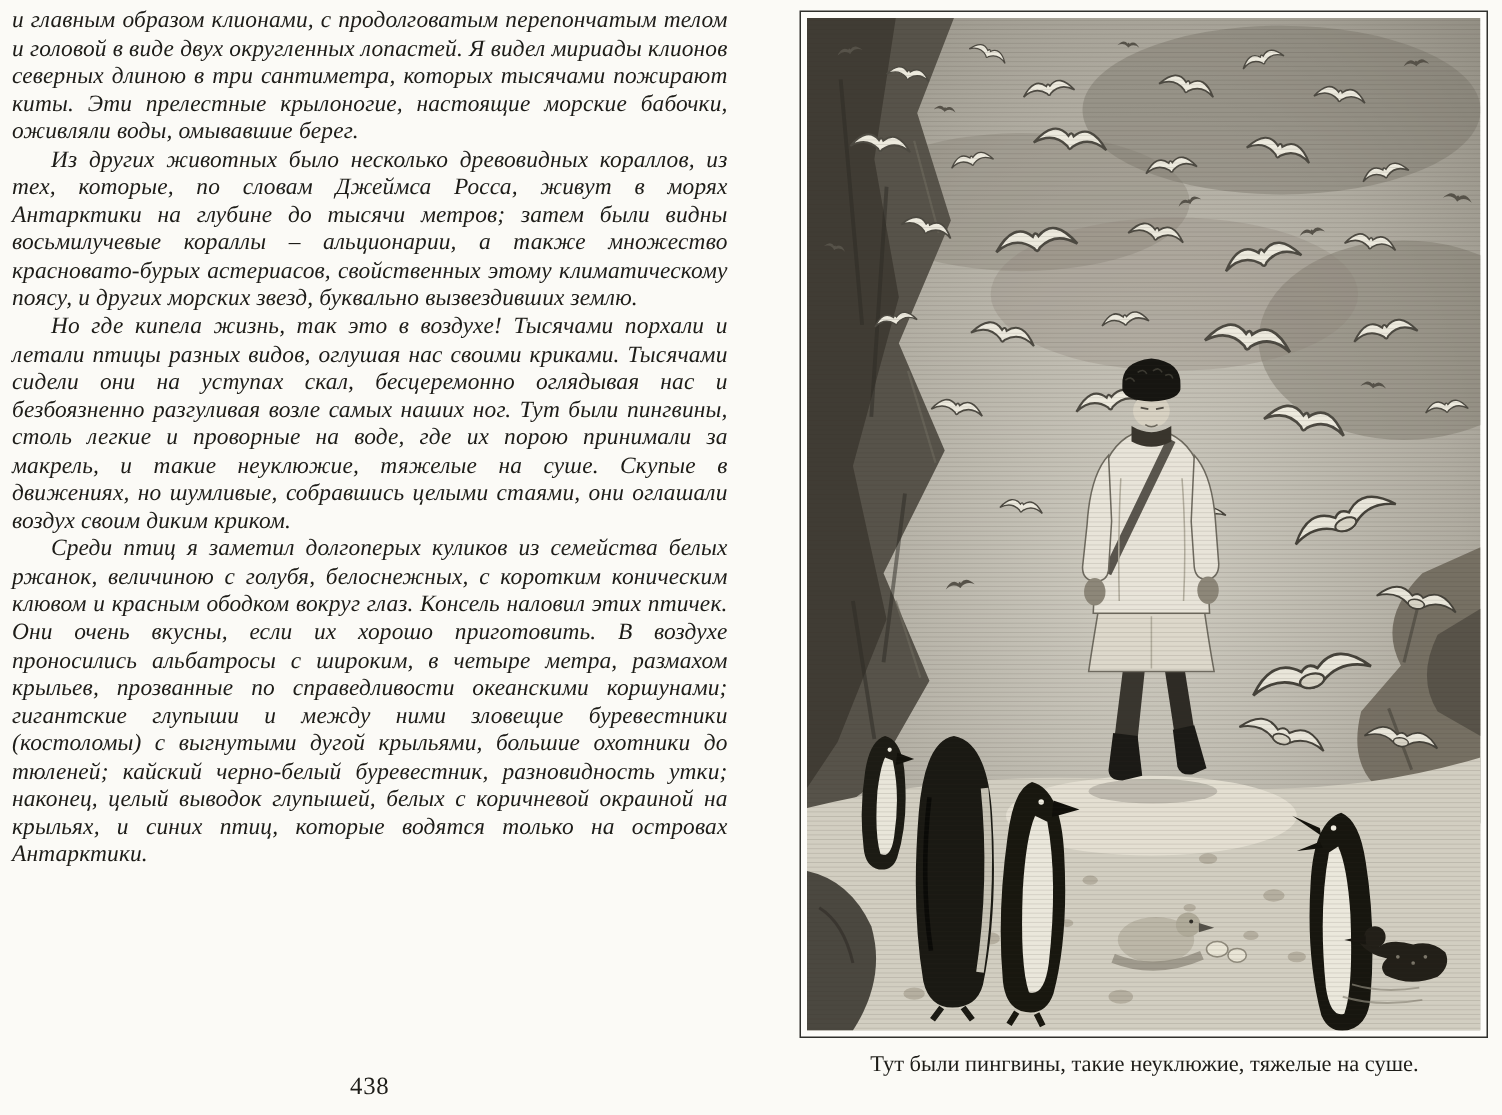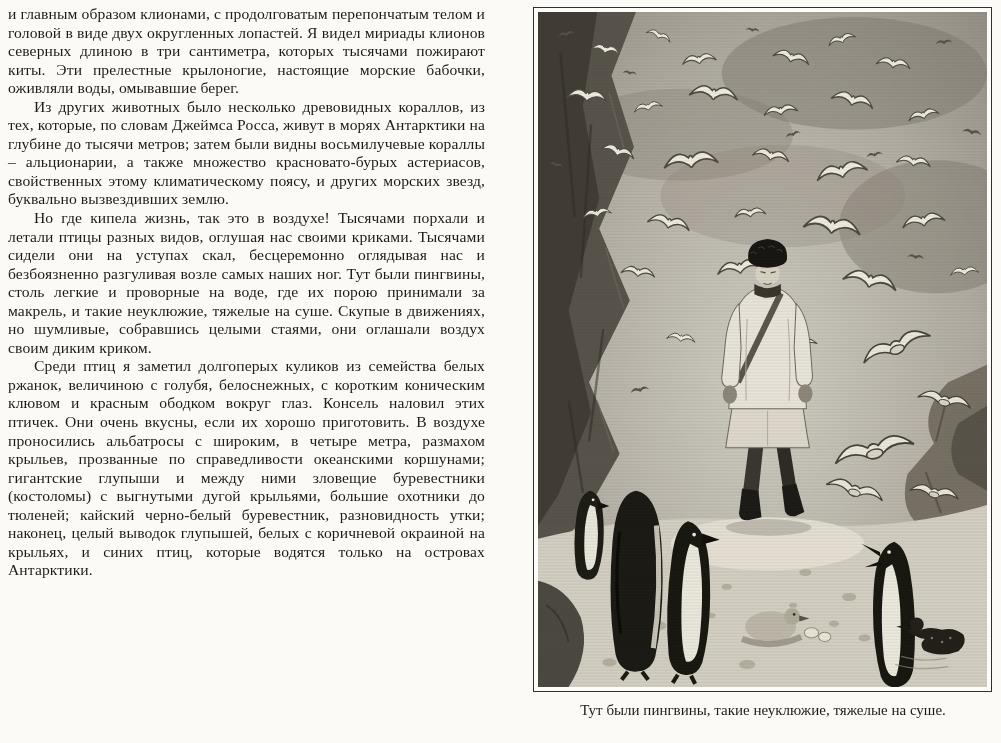--- a/index.html
+++ b/index.html
@@ -5,21 +5,21 @@
   html,body{margin:0;padding:0;}
   body{
     width:1001px;height:743px;overflow:hidden;position:relative;
     background:#fbfaf6;color:#1d1c18;
     font-family:"Liberation Serif","DejaVu Serif",serif;
   }
   .spread{position:absolute;inset:0;}
   .text-col{
     position:absolute;left:8px;top:5px;width:477px;
     font-size:15.6px;line-height:18.55px;text-align:justify;
-    hyphens:auto;-webkit-hyphens:auto;letter-spacing:0.1px;
+    hyphens:auto;-webkit-hyphens:auto;letter-spacing:0.1px;font-style:italic;
   }
   .text-col p{margin:0;text-indent:26px;}
   .text-col p.first{text-indent:0;}
   .page-number{
     position:absolute;left:8px;top:714px;width:477px;
     text-align:center;font-size:16.5px;letter-spacing:0.5px;
   }
   .illustration-frame{
     position:absolute;left:533px;top:7px;width:459px;height:685px;
     border:1.2px solid #30302c;background:#fdfcf9;padding:4px;box-sizing:border-box;
@@ -34,20 +34,21 @@
 <body>
 
 <div class="spread">
 
   <div class="text-col">
     <p class="first">и главным образом клионами, с продолговатым перепончатым телом и головой в виде двух округленных лопастей. Я видел мириады клионов северных длиною в три сантиметра, которых тысячами пожирают киты. Эти прелестные крылоногие, настоящие морские бабочки, оживляли воды, омывавшие берег.</p>
     <p>Из других животных было несколько древовидных кораллов, из тех, которые, по словам Джеймса Росса, живут в морях Антарктики на глубине до тысячи метров; затем были видны восьмилучевые кораллы – альционарии, а также множество красновато-бурых астериасов, свойственных этому климатическому поясу, и других морских звезд, буквально вызвездивших землю.</p>
     <p>Но где кипела жизнь, так это в воздухе! Тысячами порхали и летали птицы разных видов, оглушая нас своими криками. Тысячами сидели они на уступах скал, бесцеремонно оглядывая нас и безбоязненно разгуливая возле самых наших ног. Тут были пингвины, столь легкие и проворные на воде, где их порою принимали за макрель, и такие неуклюжие, тяжелые на суше. Скупые в движениях, но шумливые, собравшись целыми стаями, они оглашали воздух своим диким криком.</p>
     <p>Среди птиц я заметил долгоперых куликов из семейства белых ржанок, величиною с голубя, белоснежных, с коротким коническим клювом и красным ободком вокруг глаз. Консель наловил этих птичек. Они очень вкусны, если их хорошо приготовить. В воздухе проносились альбатросы с широким, в четыре метра, размахом крыльев, прозванные по справедливости океанскими коршунами; гигантские глупыши и между ними зловещие буревестники (костоломы) с выгнутыми дугой крыльями, большие охотники до тюленей; кайский черно-белый буревестник, разновидность утки; наконец, целый выводок глупышей, белых с коричневой окраиной на крыльях, и синих птиц, которые водятся только на островах Антарктики.</p>
   </div>
+  <div class="page-number">438</div>
 
   <div class="illustration-frame">
     <svg viewBox="0 0 440 660" preserveAspectRatio="none" xmlns="http://www.w3.org/2000/svg">
       <defs>
         <radialGradient id="skyg" cx="50%" cy="55%" r="78%">
           <stop offset="0%" stop-color="#cfccc1"></stop>
           <stop offset="60%" stop-color="#b0aca1"></stop>
           <stop offset="100%" stop-color="#8f8b80"></stop>
         </radialGradient>
         <pattern id="hatchH" width="3" height="3" patternUnits="userSpaceOnUse">

